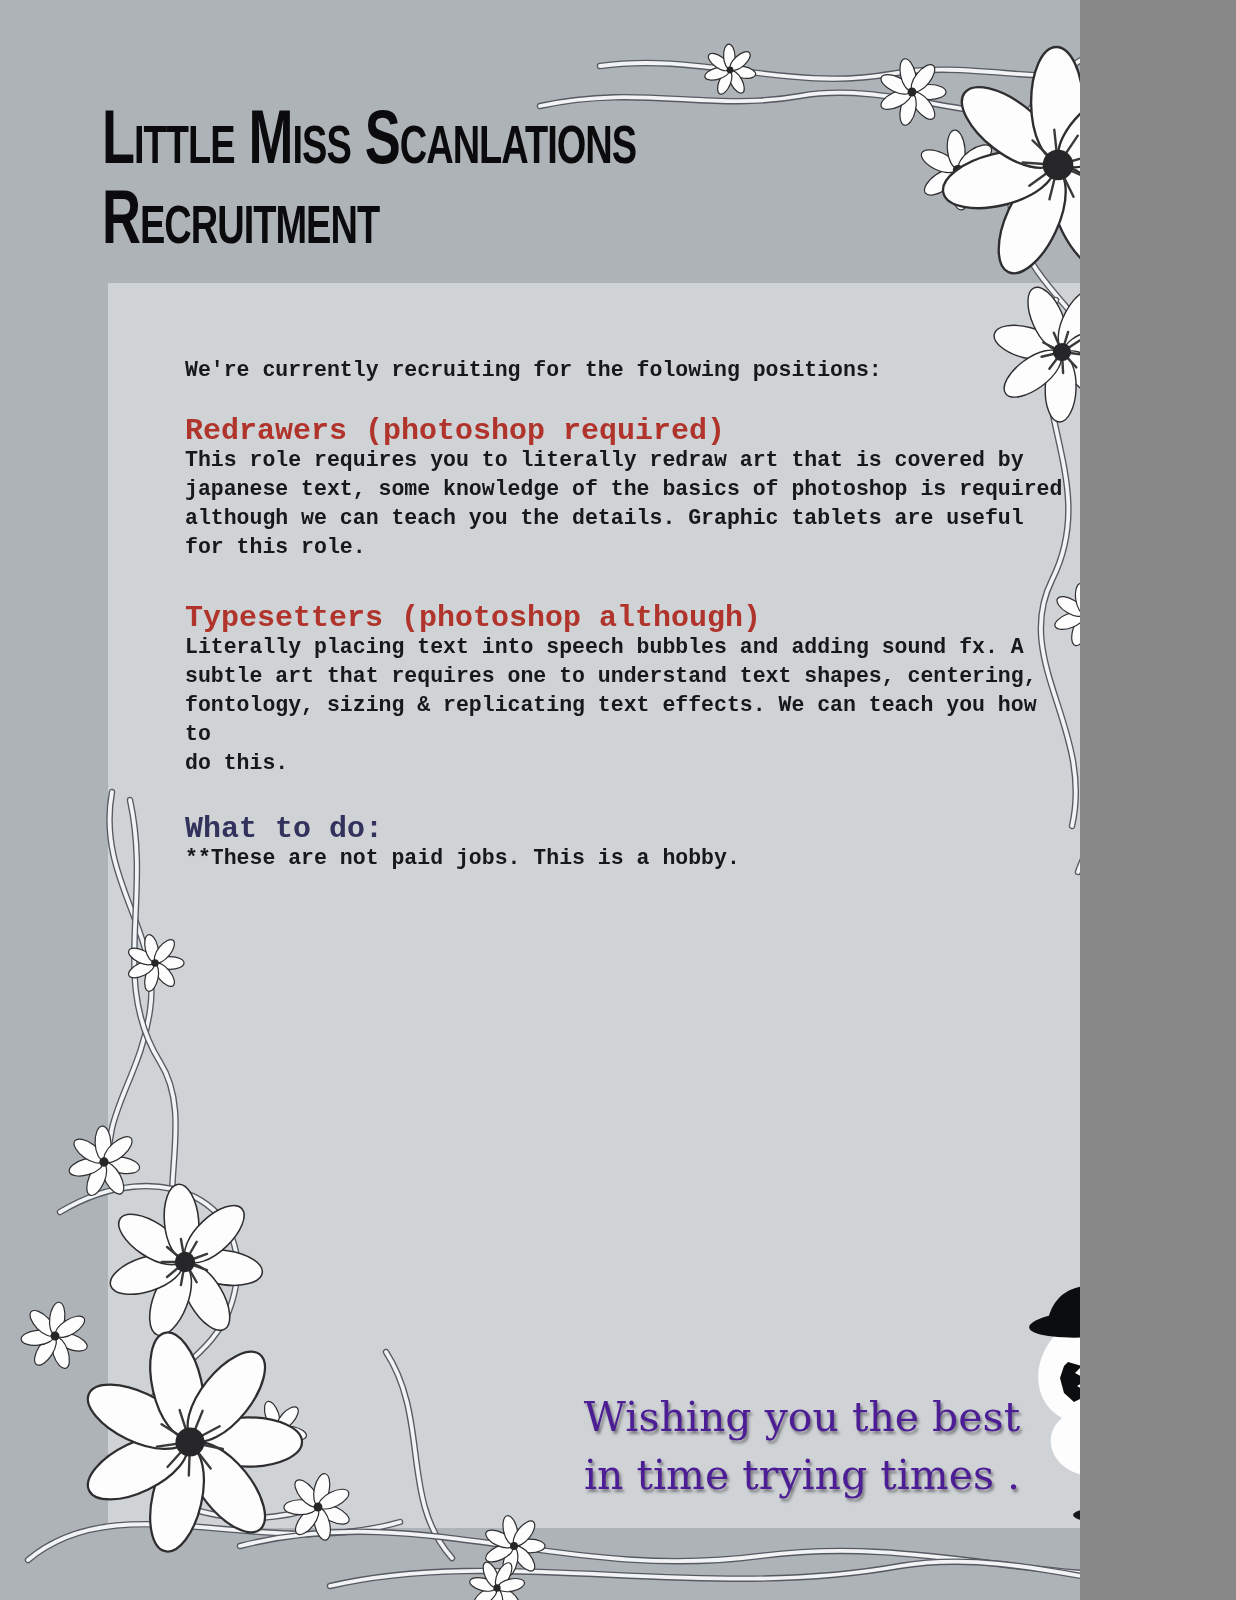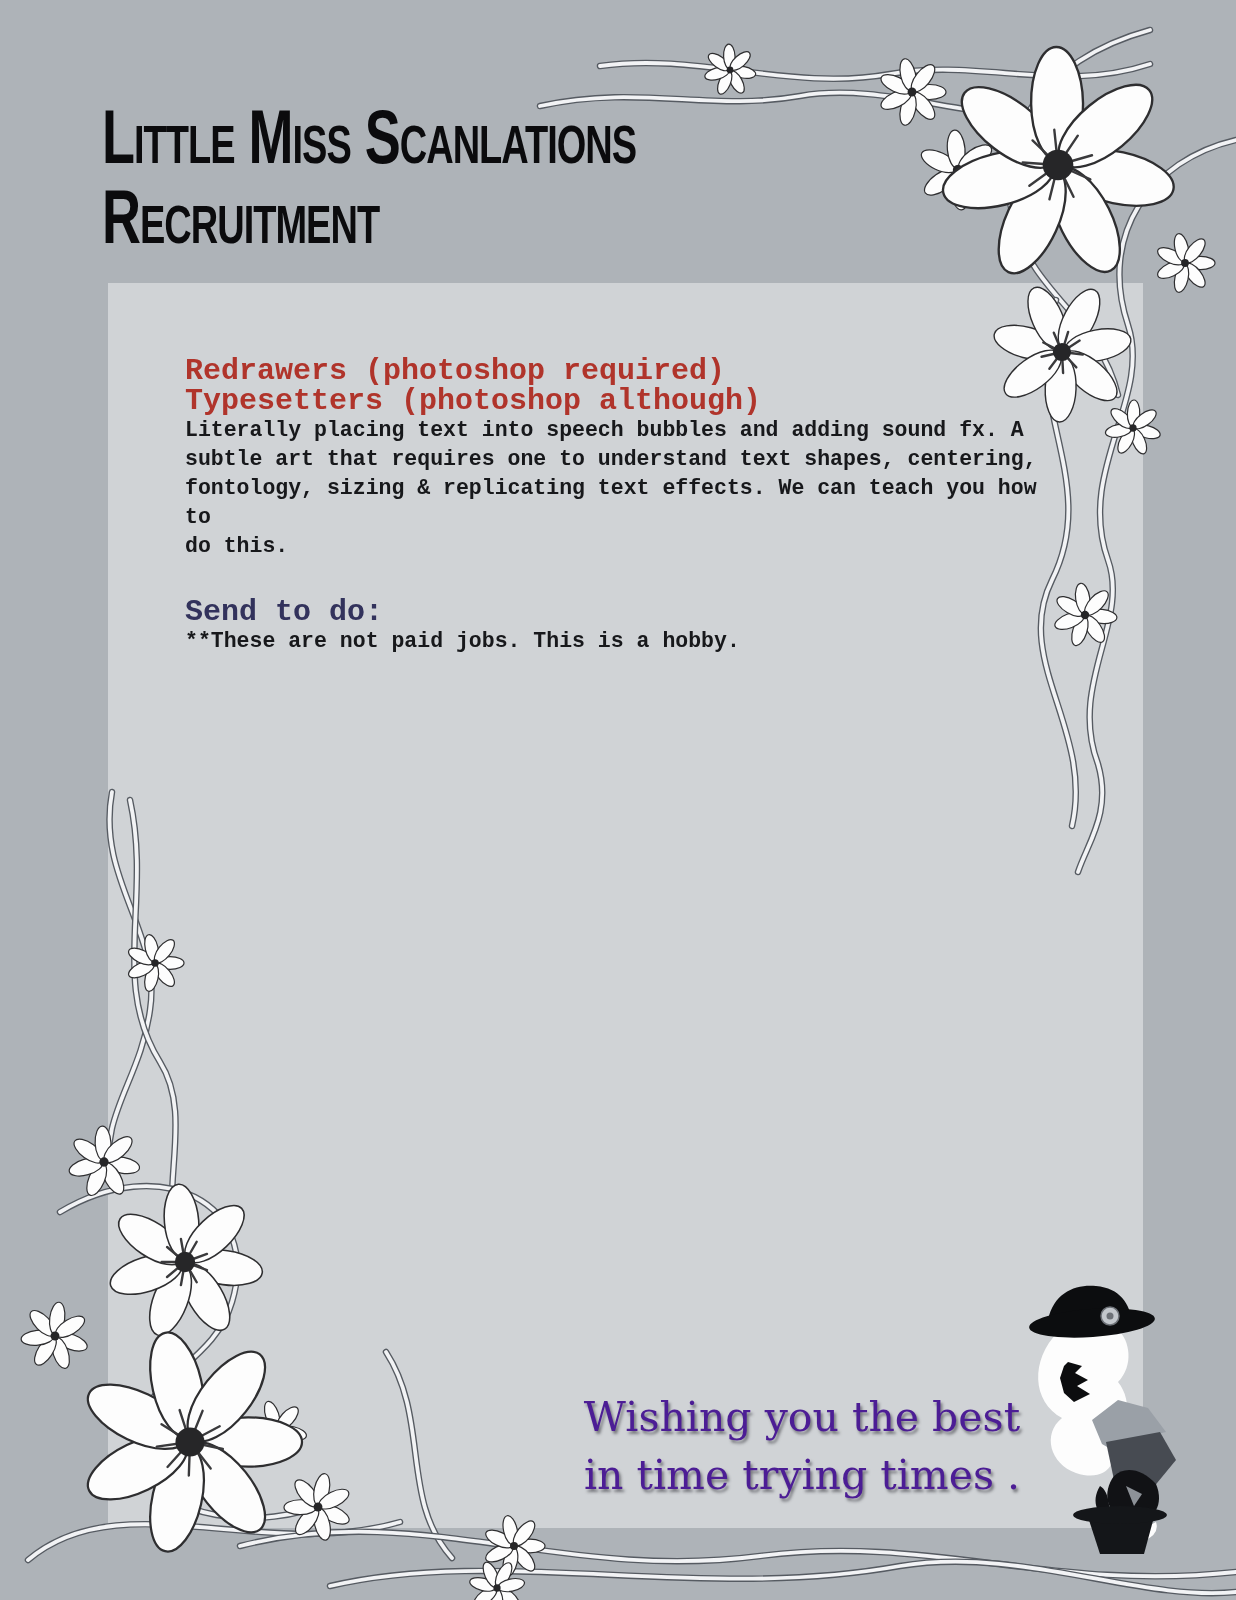--- a/index.html
+++ b/index.html
@@ -1,17 +1,17 @@
 <!DOCTYPE html>
 <html><head>
 <meta charset="utf-8">
 <style>
   html,body { margin:0; padding:0; background:#888; }
   .page {
-    position:relative; width:1236px; height:1600px; overflow:hidden;
+    position:relative; width:1080px; height:1600px; overflow:hidden;
     background:#aeb3b8;
     font-family:"Liberation Mono", monospace;
   }
   .panel {
     position:absolute; left:108px; top:283px; width:1035px; height:1245px;
     background:#d0d3d6;
   }
   .decor { position:absolute; left:0; top:0; width:1236px; height:1600px; pointer-events:none; }
   .title-wrap { position:absolute; left:102px; top:0; color:#0b0b0d; }
   .title-line {
@@ -245,35 +245,40 @@
       <ellipse cx="511.2713114230748" cy="1585.1149921550168" rx="13.44" ry="6.16" transform="rotate(348.57142857142856 511.2713114230748 1585.1149921550168)" fill="#fdfdfd" stroke="#2e2e30" stroke-width="1.2"></ellipse>
       <circle cx="497" cy="1588" r="3.64" fill="#262628"></circle>
     </svg>
 
   <div class="title-wrap">
     <div class="title-line l1">Little Miss Scanlations</div>
     <div class="title-line l2">Recruitment</div>
   </div>
 
   <div class="content">
+    <div class="para intro">We're currently recruiting for the folowing positions:</div>
 
     <div>
       <div class="sec-head h-red">Redrawers (photoshop required)</div>
+      <div class="para sec-body">This role requires you to literally redraw art that is covered by
+japanese text, some knowledge of the basics of photoshop is required
+although we can teach you the details. Graphic tablets are useful
+for this role.</div>
     </div>
 
     <div>
       <div class="sec-head h-red">Typesetters (photoshop although)</div>
       <div class="para sec-body tight">Literally placing text into speech bubbles and adding sound fx. A
 subtle art that requires one to understand text shapes, centering,
 fontology, sizing &amp; replicating text effects. We can teach you how to
 do this.</div>
     </div>
 
     <div>
-      <div class="sec-head h-navy">Send to do:</div>
+      <div class="sec-head h-navy">What to do:</div>
     </div>
 
     <div class="para footnote">**These are not paid jobs. This is a hobby.</div>
   </div>
 
   <div class="closing">
     <div>Wishing you the best</div>
     <div>in time trying times .</div>
   </div>
 

